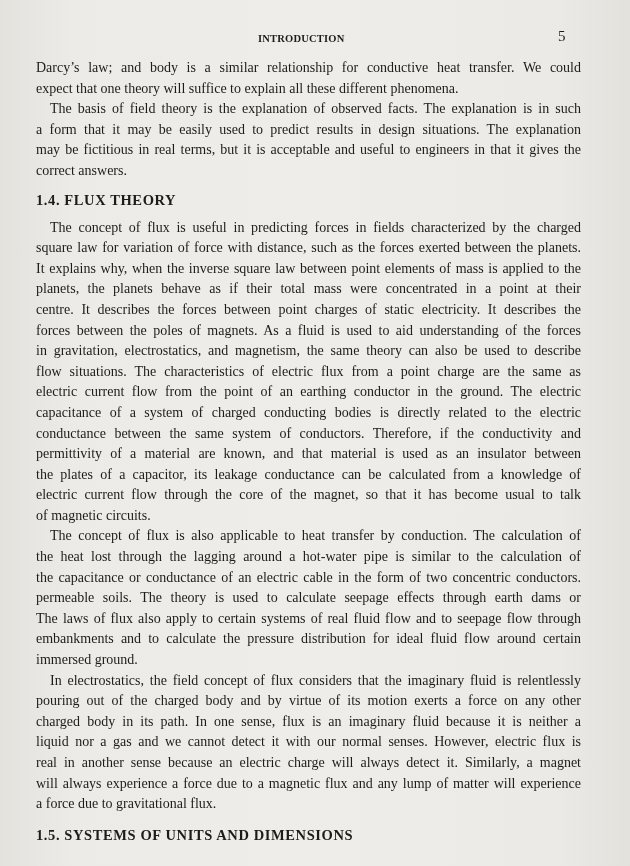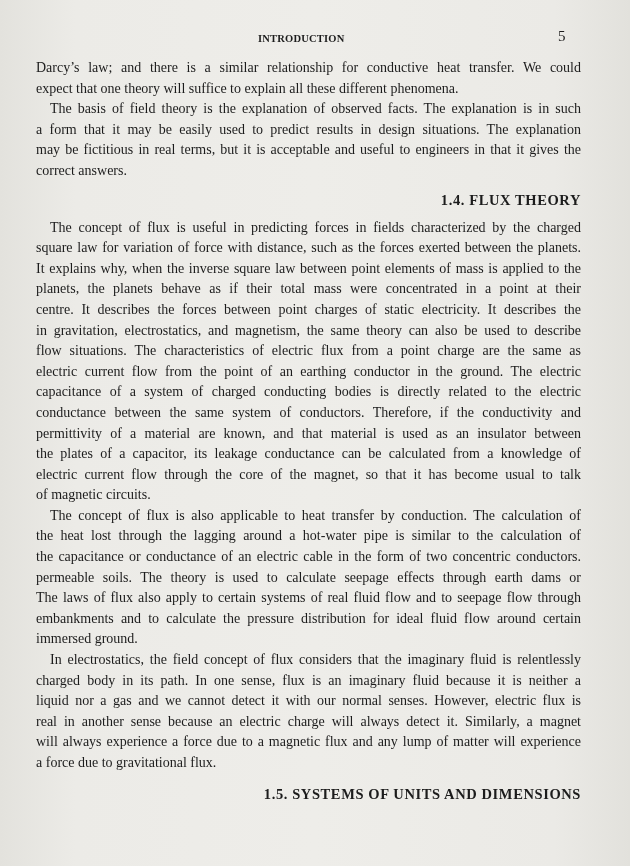--- a/index.html
+++ b/index.html
@@ -28,56 +28,57 @@
     position: absolute; left: 36px; top: 58px; width: 545px;
   }
   .line {
     font-size: 14px; line-height: 20.6px; height: 20.6px;
     white-space: nowrap; text-align: justify; text-align-last: justify;
     overflow: visible;
   }
   .line.last { text-align-last: left; }
   .line.indent { padding-left: 14px; }
   .heading {
-    text-align: right; font-weight: bold; font-size: 14.5px;
+    text-align: left; font-weight: bold; font-size: 14.5px;
     letter-spacing: 0.6px; height: 36px; line-height: 36px;
   }
   .heading.h2 { padding-top: 2px; }
 </style>
 </head>
 <body>
 
 <div class="page">
   <div class="running-head">
     <span class="head-title">INTRODUCTION</span>
     <span class="page-number">5</span>
   </div>
 
   <div class="body-text">
 
     <div class="para">
-      <div class="line">Darcy’s law; and there is a similar relationship for conductive heat transfer. We could</div>
+      <div class="line">Darcy’s law; and body is a similar relationship for conductive heat transfer. We could</div>
       <div class="line last">expect that one theory will suffice to explain all these different phenomena.</div>
     </div>
 
     <div class="para">
       <div class="line indent">The basis of field theory is the explanation of observed facts. The explanation is in such</div>
       <div class="line">a form that it may be easily used to predict results in design situations. The explanation</div>
       <div class="line">may be fictitious in real terms, but it is acceptable and useful to engineers in that it gives the</div>
       <div class="line last">correct answers.</div>
     </div>
 
     <div class="heading">1.4. FLUX THEORY</div>
 
     <div class="para">
       <div class="line indent">The concept of flux is useful in predicting forces in fields characterized by the charged</div>
       <div class="line">square law for variation of force with distance, such as the forces exerted between the planets.</div>
       <div class="line">It explains why, when the inverse square law between point elements of mass is applied to the</div>
       <div class="line">planets, the planets behave as if their total mass were concentrated in a point at their</div>
       <div class="line">centre. It describes the forces between point charges of static electricity. It describes the</div>
+      <div class="line">forces between the poles of magnets. As a fluid is used to aid understanding of the forces</div>
       <div class="line">in gravitation, electrostatics, and magnetism, the same theory can also be used to describe</div>
       <div class="line">flow situations. The characteristics of electric flux from a point charge are the same as</div>
       <div class="line">electric current flow from the point of an earthing conductor in the ground. The electric</div>
       <div class="line">capacitance of a system of charged conducting bodies is directly related to the electric</div>
       <div class="line">conductance between the same system of conductors. Therefore, if the conductivity and</div>
       <div class="line">permittivity of a material are known, and that material is used as an insulator between</div>
       <div class="line">the plates of a capacitor, its leakage conductance can be calculated from a knowledge of</div>
       <div class="line">electric current flow through the core of the magnet, so that it has become usual to talk</div>
       <div class="line last">of magnetic circuits.</div>
     </div>
@@ -87,20 +88,21 @@
       <div class="line">the heat lost through the lagging around a hot-water pipe is similar to the calculation of</div>
       <div class="line">the capacitance or conductance of an electric cable in the form of two concentric conductors.</div>
       <div class="line">permeable soils. The theory is used to calculate seepage effects through earth dams or</div>
       <div class="line">The laws of flux also apply to certain systems of real fluid flow and to seepage flow through</div>
       <div class="line">embankments and to calculate the pressure distribution for ideal fluid flow around certain</div>
       <div class="line last">immersed ground.</div>
     </div>
 
     <div class="para">
       <div class="line indent">In electrostatics, the field concept of flux considers that the imaginary fluid is relentlessly</div>
+      <div class="line">pouring out of the charged body and by virtue of its motion exerts a force on any other</div>
       <div class="line">charged body in its path. In one sense, flux is an imaginary fluid because it is neither a</div>
       <div class="line">liquid nor a gas and we cannot detect it with our normal senses. However, electric flux is</div>
       <div class="line">real in another sense because an electric charge will always detect it. Similarly, a magnet</div>
       <div class="line">will always experience a force due to a magnetic flux and any lump of matter will experience</div>
       <div class="line last">a force due to gravitational flux.</div>
     </div>
 
     <div class="heading h2">1.5. SYSTEMS OF UNITS AND DIMENSIONS</div>
 
   </div>

